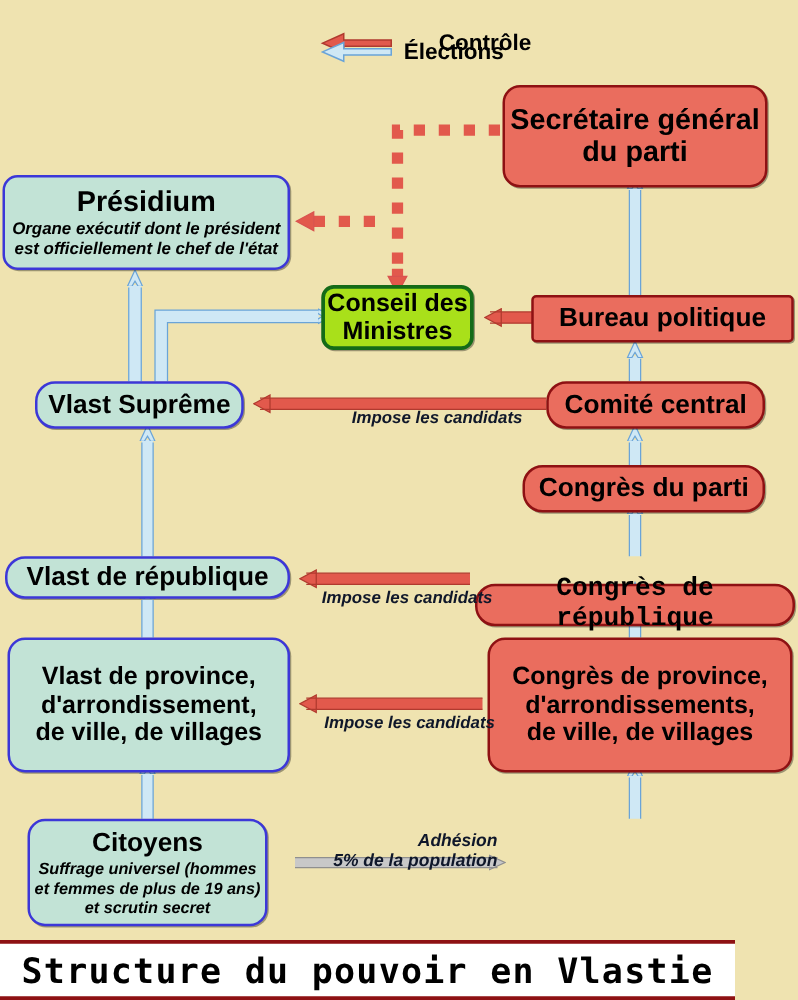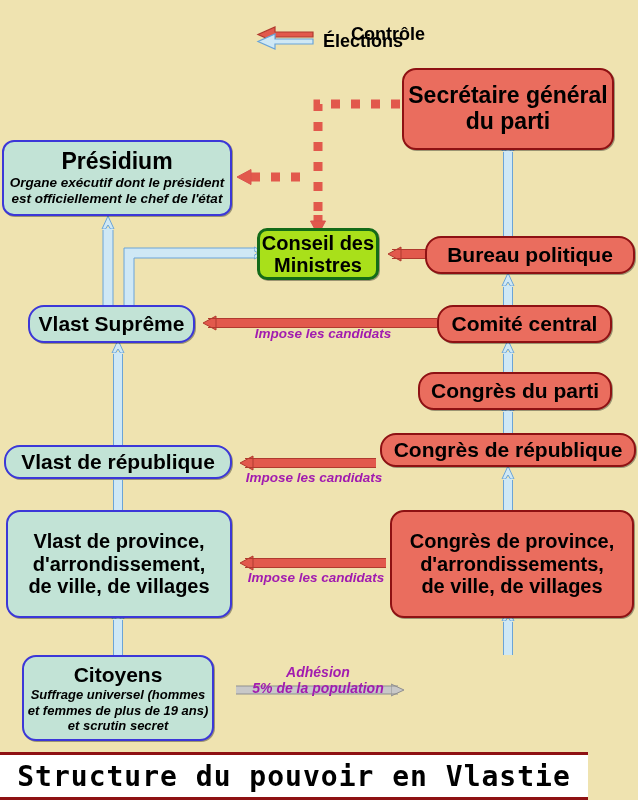--- a/index.html
+++ b/index.html
@@ -48,23 +48,23 @@
   }
   .council{
     background:#a9e01a;
     border:3px solid #146b18;
     box-shadow:1px 1px 0 rgba(0,0,0,.35);
   }
 
   .edge-label{
     position:absolute;
     font-weight:bold;font-style:italic;
-    color:#a21caf;
+    color:#0f172a;
     white-space:pre-line;
-    text-align:center;
+    text-align:right;
     line-height:1.15;
     z-index:6;
   }
 
   .legend-row{
     position:absolute;
     display:flex;align-items:center;
     z-index:7;
   }
   .legend-row .lbl{
@@ -226,41 +226,41 @@
   <div class="box party" style="left:402px;top:68px;width:212px;height:82px;border-radius:14px;">
     <div class="ttl" style="font-size:23px;">Secrétaire général
 du parti</div>
   </div>
 
   <div class="box council" style="left:257px;top:228px;width:122px;height:52px;border-radius:10px;">
     <div class="ttl" style="font-size:20px;">Conseil des
 Ministres</div>
   </div>
 
-  <div class="box party" style="left:425px;top:236px;width:210px;height:38px;border-radius:16px;">
+  <div class="box party" style="left:425px;top:236px;width:210px;height:38px;border-radius:4px;">
     <div class="ttl" style="font-size:21px;">Bureau politique</div>
   </div>
 
   <div class="box state" style="left:28px;top:305px;width:167px;height:38px;border-radius:16px;">
     <div class="ttl" style="font-size:21px;">Vlast Suprême</div>
   </div>
 
   <div class="box party" style="left:437px;top:305px;width:175px;height:38px;border-radius:16px;">
     <div class="ttl" style="font-size:21px;">Comité central</div>
   </div>
 
   <div class="box party" style="left:418px;top:372px;width:194px;height:38px;border-radius:16px;">
     <div class="ttl" style="font-size:21px;">Congrès du parti</div>
   </div>
 
   <div class="box state" style="left:4px;top:445px;width:228px;height:34px;border-radius:16px;">
     <div class="ttl" style="font-size:21px;">Vlast de république</div>
   </div>
 
-  <div class="box party" style="left:380px;top:433px;width:256px;height:34px;border-radius:16px;">
+  <div class="box party" style="left:380px;top:467px;width:256px;height:34px;border-radius:16px;font-family:Liberation Mono, monospace;">
     <div class="ttl" style="font-size:21px;">Congrès de république</div>
   </div>
 
   <div class="box state" style="left:6px;top:510px;width:226px;height:108px;border-radius:14px;">
     <div class="ttl" style="font-size:20px;">Vlast de province,
 d'arrondissement,
 de ville, de villages</div>
   </div>
 
   <div class="box party" style="left:390px;top:510px;width:244px;height:108px;border-radius:14px;">

